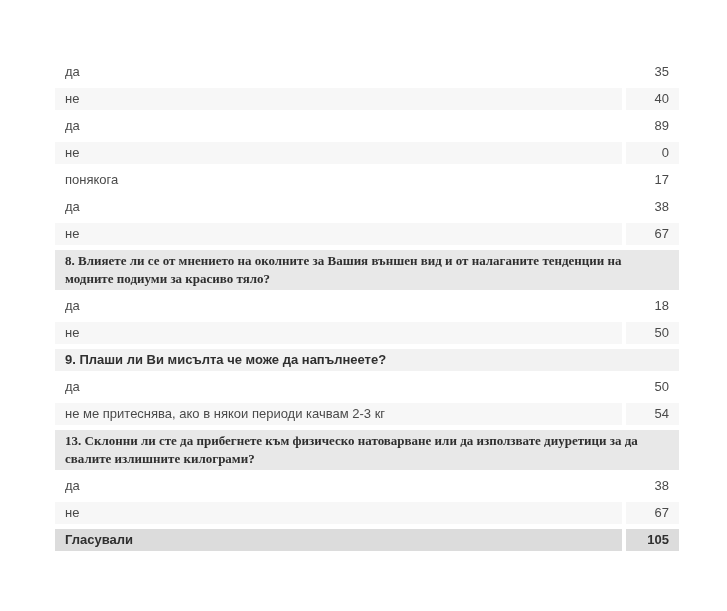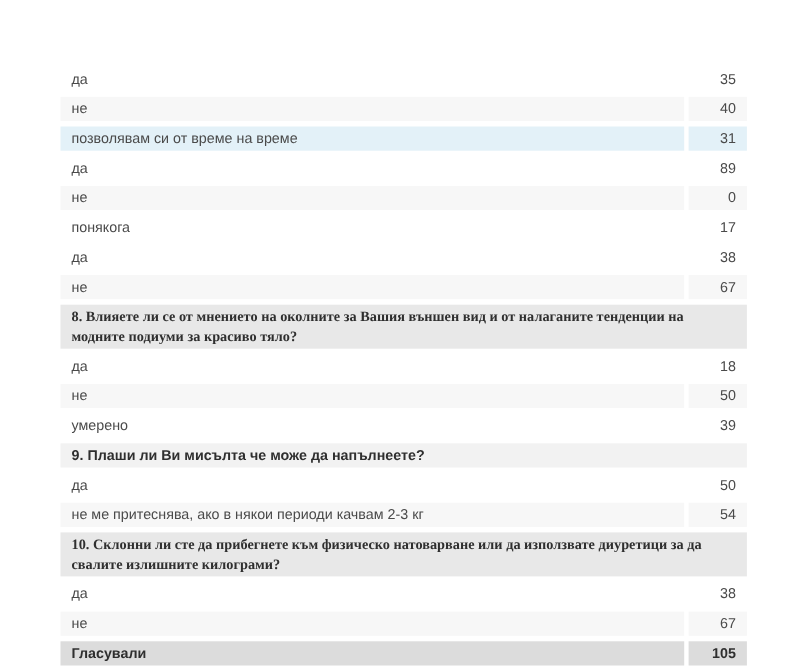--- a/index.html
+++ b/index.html
@@ -65,24 +65,20 @@
 <div class="page">
   <div class="poll-table" id="poll-table">
       <div class="row row--white">
         <div class="cell label-cell">да</div>
         <div class="cell value-cell">35</div>
       </div>
       <div class="row row--grey">
         <div class="cell label-cell">не</div>
         <div class="cell value-cell">40</div>
       </div>
-      <div class="row row--selected">
-        <div class="cell label-cell">позволявам си от време на време</div>
-        <div class="cell value-cell">31</div>
-      </div>
       <div class="row row--white">
         <div class="cell label-cell">да</div>
         <div class="cell value-cell">89</div>
       </div>
       <div class="row row--grey">
         <div class="cell label-cell">не</div>
         <div class="cell value-cell">0</div>
       </div>
       <div class="row row--white">
         <div class="cell label-cell">понякога</div>
@@ -100,37 +96,33 @@
         <div class="cell">8. Влияете ли се от мнението на околните за Вашия външен вид и от налаганите тенденции на модните подиуми за красиво тяло?</div>
       </div>
       <div class="row row--white">
         <div class="cell label-cell">да</div>
         <div class="cell value-cell">18</div>
       </div>
       <div class="row row--grey">
         <div class="cell label-cell">не</div>
         <div class="cell value-cell">50</div>
       </div>
-      <div class="row row--white">
-        <div class="cell label-cell">умерено</div>
-        <div class="cell value-cell">39</div>
-      </div>
       <div class="row row--question">
         <div class="cell">9. Плаши ли Ви мисълта че може да напълнеете?</div>
       </div>
       <div class="row row--white">
         <div class="cell label-cell">да</div>
         <div class="cell value-cell">50</div>
       </div>
       <div class="row row--grey">
         <div class="cell label-cell">не ме притеснява, ако в някои периоди качвам 2-3 кг</div>
         <div class="cell value-cell">54</div>
       </div>
       <div class="row row--question row--question-dark">
-        <div class="cell">10. Склонни ли сте да прибегнете към физическо натоварване или да използвате диуретици за да свалите излишните килограми?</div>
+        <div class="cell">13. Склонни ли сте да прибегнете към физическо натоварване или да използвате диуретици за да свалите излишните килограми?</div>
       </div>
       <div class="row row--white">
         <div class="cell label-cell">да</div>
         <div class="cell value-cell">38</div>
       </div>
       <div class="row row--grey">
         <div class="cell label-cell">не</div>
         <div class="cell value-cell">67</div>
       </div>
       <div class="row row--total">

